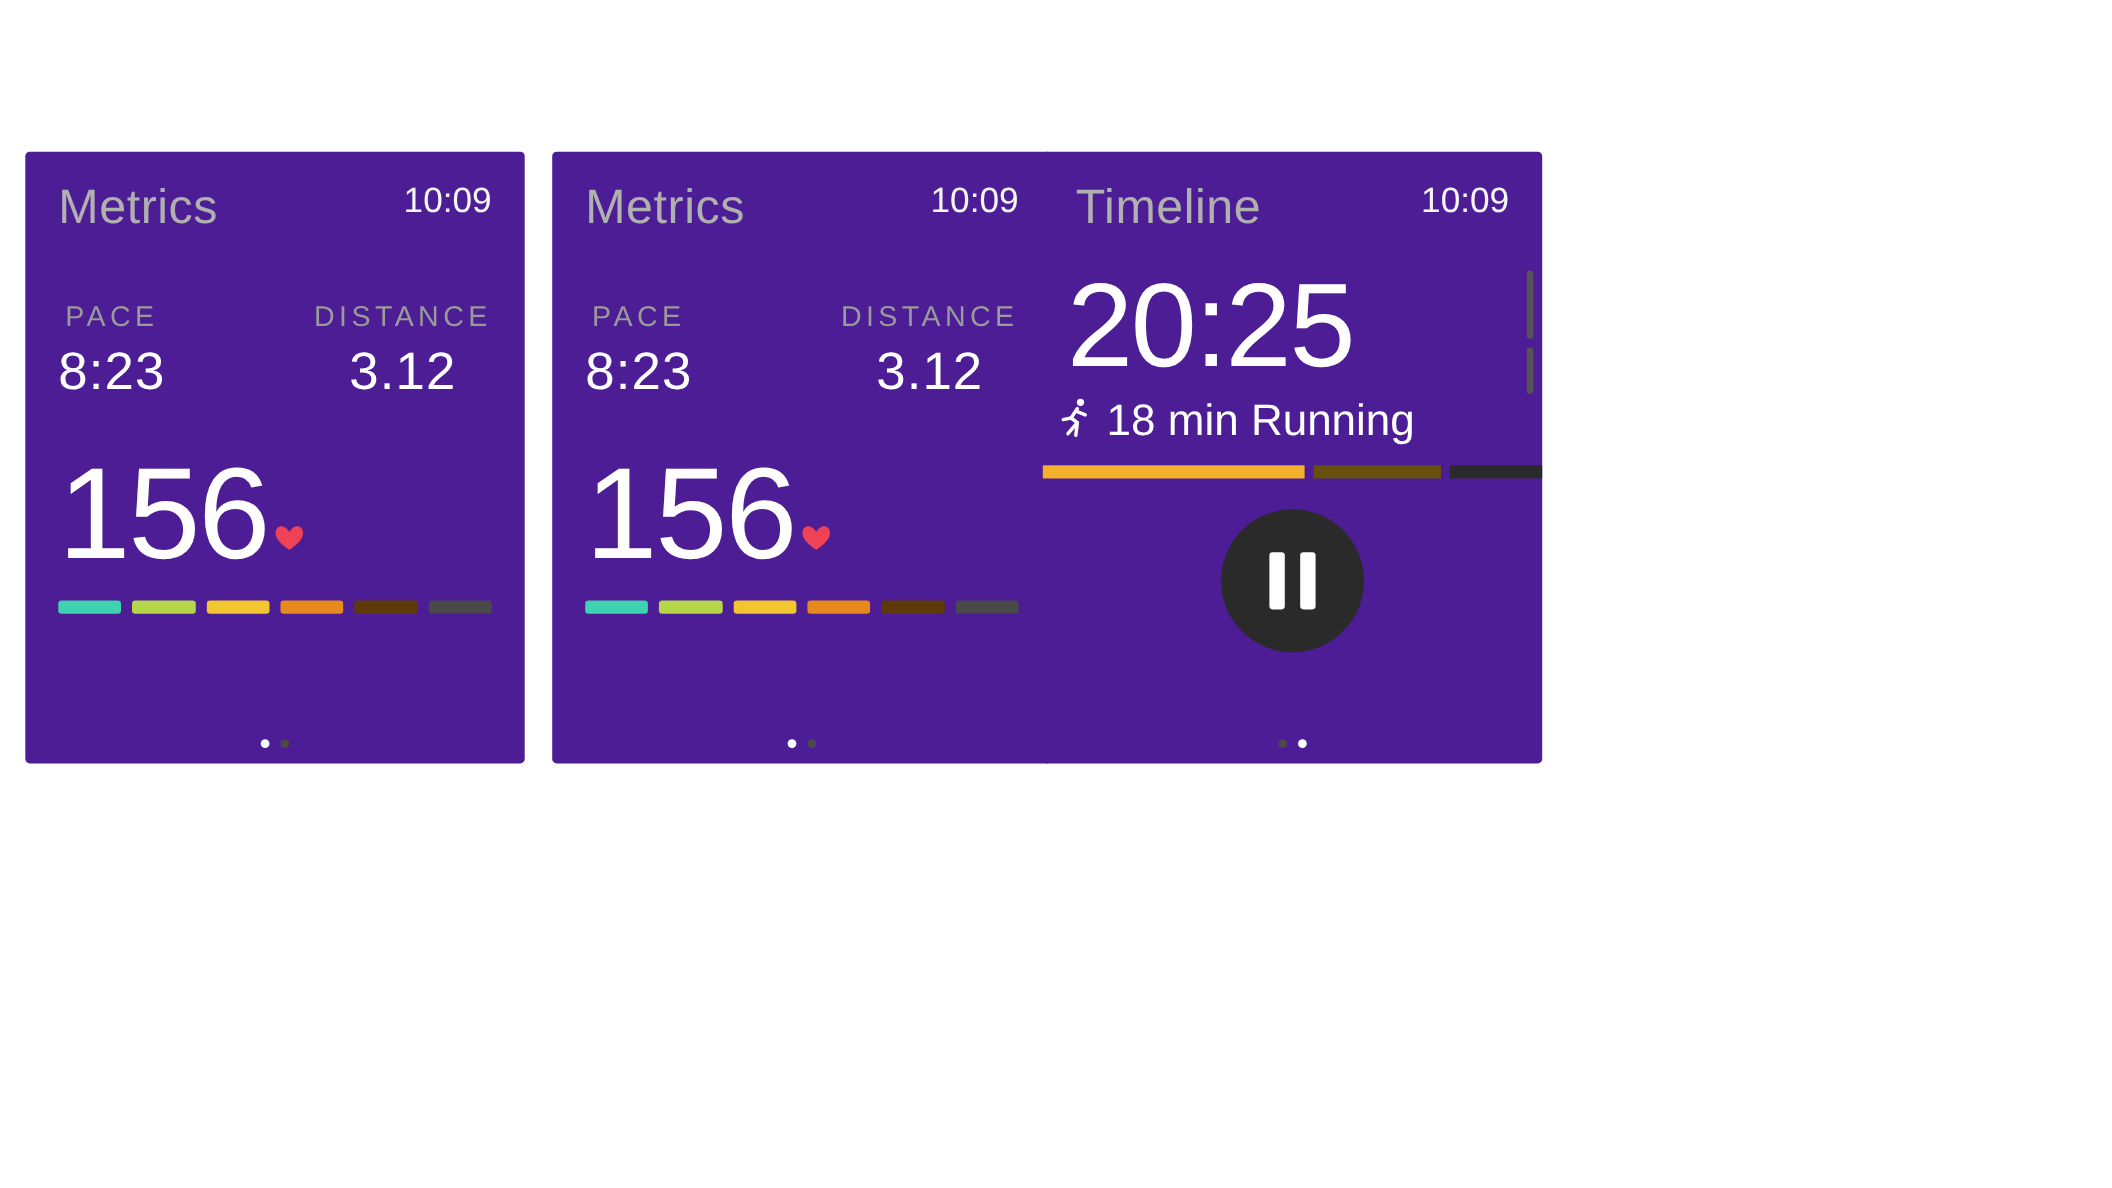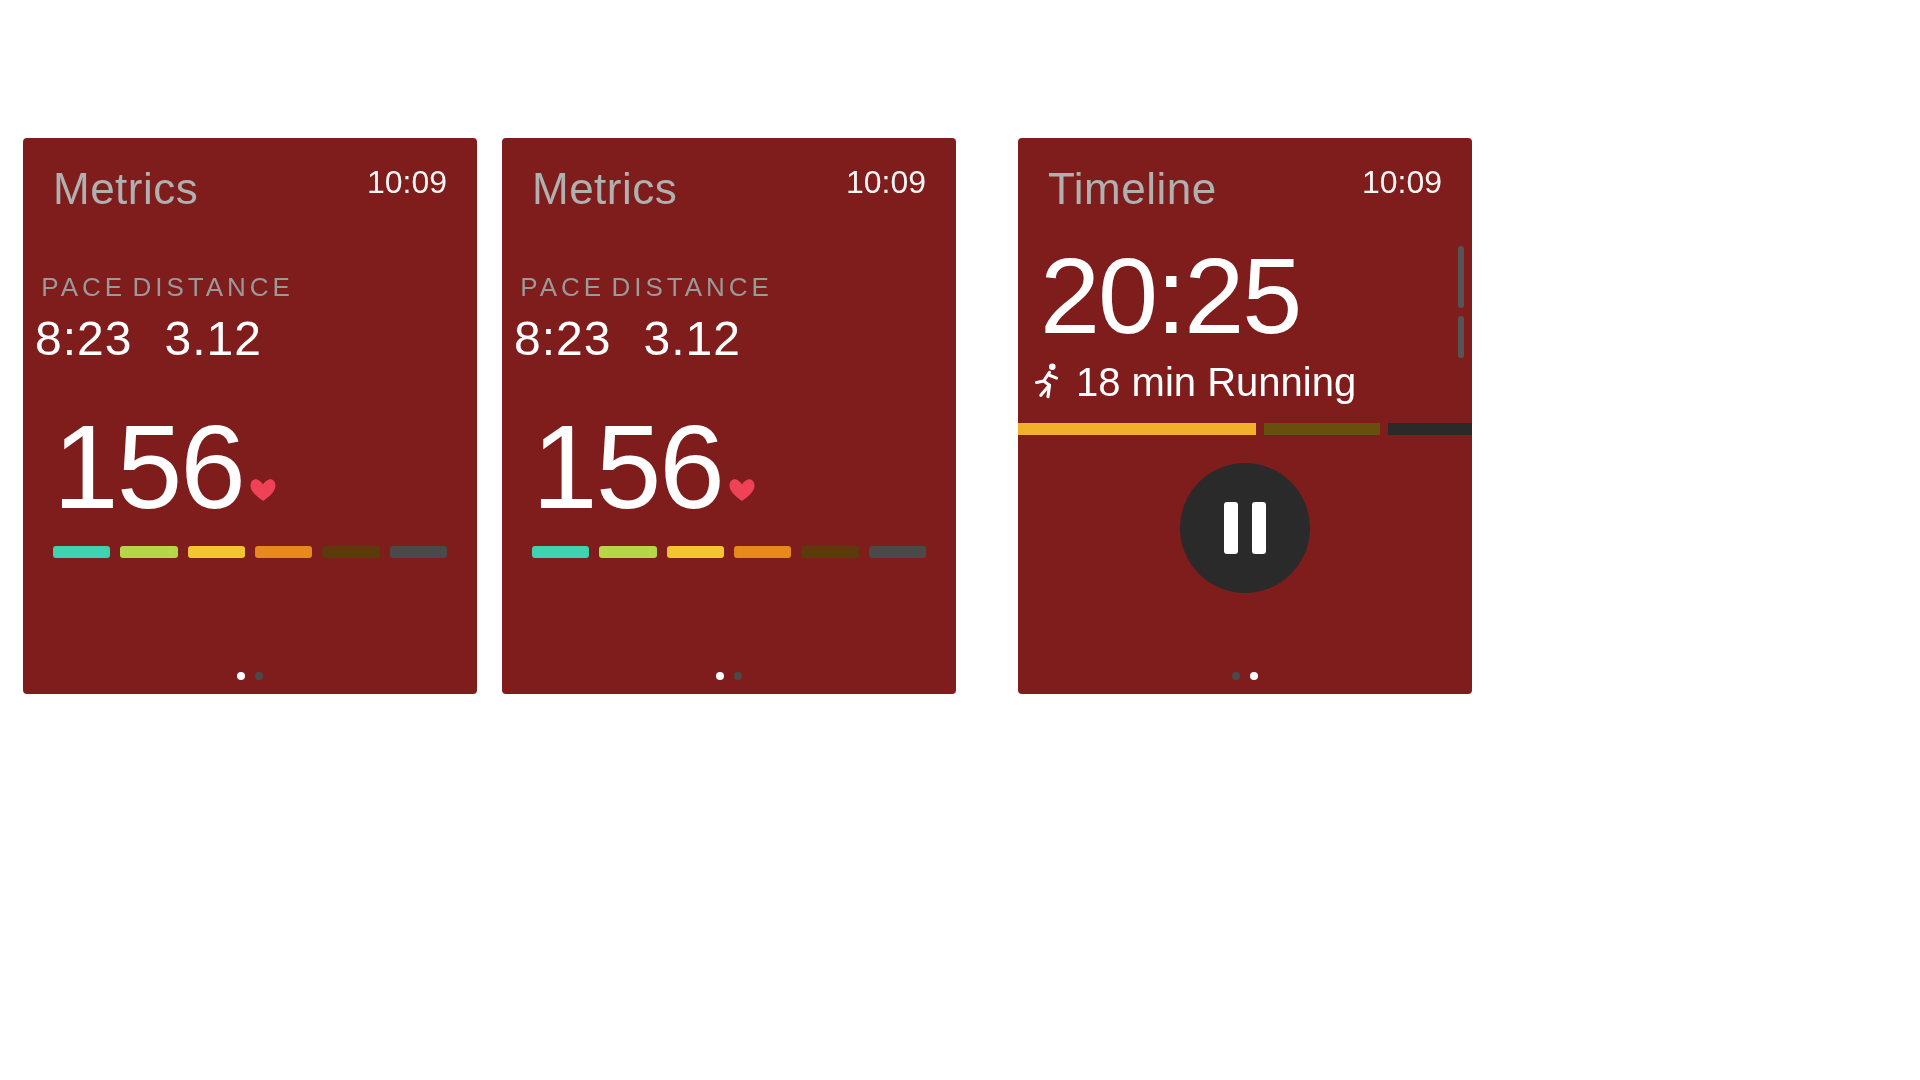--- a/index.html
+++ b/index.html
@@ -1,22 +1,22 @@
 <!DOCTYPE html>
 <html><head>
 <meta charset="utf-8">
 <style>
   html,body{margin:0;padding:0;background:#fff;width:1920px;height:1080px;overflow:hidden;font-family:-apple-system,"Helvetica Neue",Helvetica,Arial,sans-serif;}
   .stage{position:relative;width:1920px;height:1080px;}
-  .watch{position:absolute;background:#7f1d1d;color:#fff;overflow:hidden;border-radius:4px;}
+  .watch{position:absolute;background:#4c1d95;color:#fff;overflow:hidden;border-radius:4px;}
   .hdr{display:flex;justify-content:space-between;align-items:flex-start;padding:26px 30px 0 30px;}
   .hdr-title{color:#b0b0b0;font-size:44px;font-weight:400;letter-spacing:.5px;}
   .hdr-time{color:#f5f5f5;font-size:32px;font-weight:400;}
   
-  .metrics-row{display:flex;justify-content:flex-start;padding:58px 30px 0 12px;}
+  .metrics-row{display:flex;justify-content:space-between;padding:58px 30px 0 30px;}
   .metric{display:flex;flex-direction:column;align-items:center;}
   .metric-label{color:#9a9a9a;font-size:26px;letter-spacing:4px;font-weight:500;}
   .metric-value{color:#fff;font-size:48px;font-weight:400;margin-top:8px;letter-spacing:1px;}
   
   .hr-block{padding:48px 30px 0 30px;display:flex;align-items:flex-end;}
   .hr-value{font-size:118px;font-weight:400;letter-spacing:-2px;line-height:.9;}
   .hr-heart{margin-left:6px;margin-bottom:14px;}
   
   .zone-bar{display:flex;gap:10px;padding:26px 30px 0 30px;}
   .zone-seg{flex:1;height:12px;border-radius:3px;}
@@ -111,21 +111,21 @@
       <div class="zone-seg" style="background:#e68a1e"></div>
       <div class="zone-seg" style="background:#5c3a0a"></div>
       <div class="zone-seg" style="background:#4a4a4a"></div>
     </div>
     <div class="dots">
       <div class="dot active"></div>
       <div class="dot inactive"></div>
     </div>
   </div>
 
-  <div class="watch" style="left:1018px;top:138px;width:454px;height:556px;">
+  <div class="watch" style="left:948px;top:138px;width:454px;height:556px;">
     <div class="hdr">
       <span class="hdr-title">Timeline</span>
       <span class="hdr-time">10:09</span>
     </div>
     <div class="scroll-ind"></div>
     <div class="tl-time">20:25</div>
     <div class="tl-act">
       <span>
         <svg width="36" height="40" viewBox="0 0 24 28" fill="none" stroke="#fff" stroke-width="2.2" stroke-linecap="round" stroke-linejoin="round">
           <circle cx="15" cy="4" r="2.3" fill="#fff" stroke="none"></circle>

